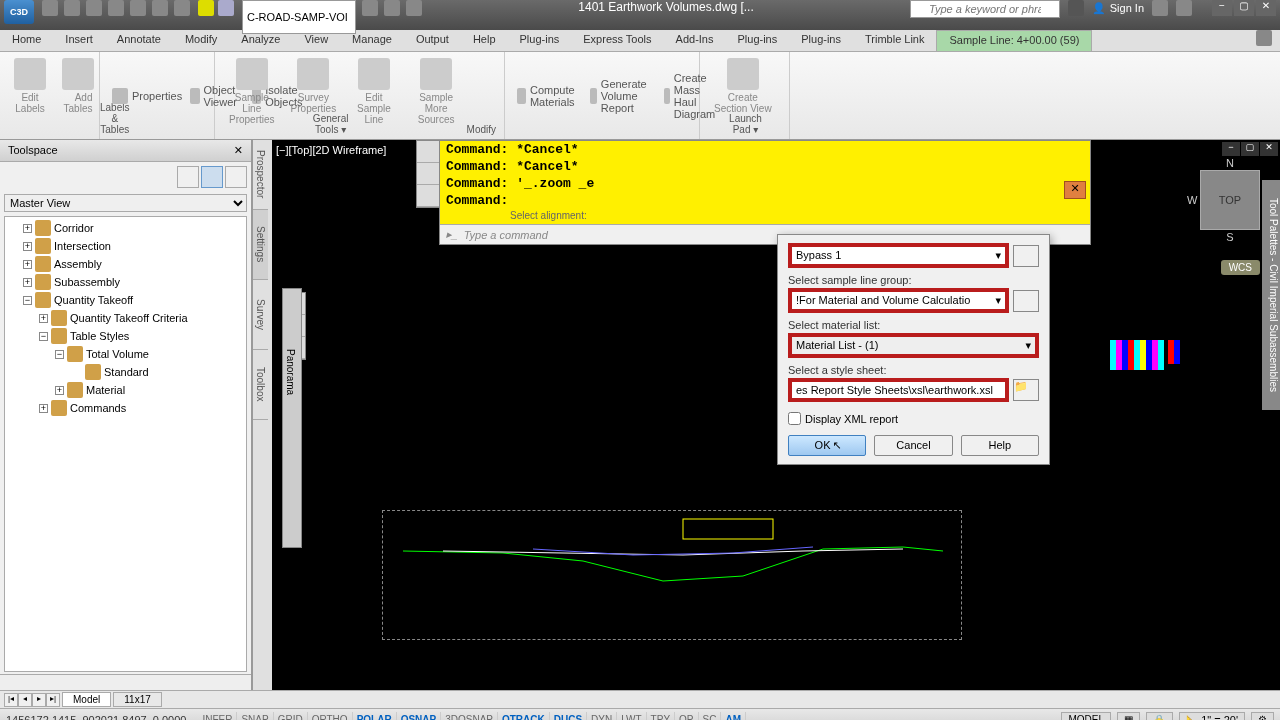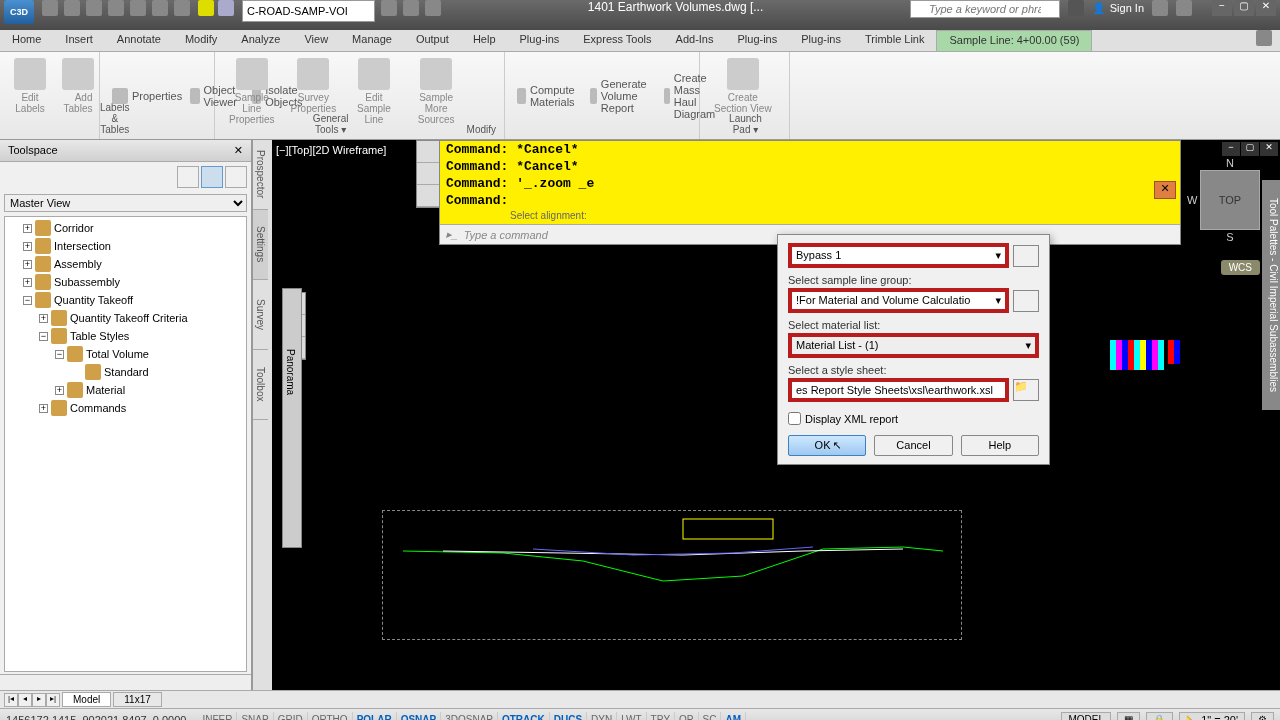--- a/index.html
+++ b/index.html
@@ -3,21 +3,21 @@
 <meta charset="utf-8">
 <style>
 * { margin: 0; padding: 0; box-sizing: border-box; font-family: "Segoe UI", Tahoma, sans-serif; font-size: 11px; }
 body { width: 1280px; height: 720px; background: #e8e8e8; overflow: hidden; position: relative; }
 
 
 .titlebar { height: 30px; background: linear-gradient(#6a6a6a, #4a4a4a); display: flex; align-items: flex-start; padding: 0 4px; }
 .app-logo { width: 30px; height: 24px; background: linear-gradient(#4a90d0, #2060a0); border-radius: 3px; display: flex; align-items: center; justify-content: center; color: white; font-weight: bold; font-size: 9px; }
 .qat-icons { display: flex; gap: 6px; margin-left: 8px; }
 .qat-icon { width: 16px; height: 16px; background: #888; border-radius: 2px; }
-.title-dropdown { background: white; border: 1px solid #999; padding: 4px 4px; margin-left: 8px; font-size: 11px; width: 133px; }
+.title-dropdown { background: white; border: 1px solid #999; padding: 10px 4px; margin-left: 8px; font-size: 11px; width: 114px; }
 .title-center { flex: 1; text-align: center; color: white; font-size: 12px; }
 .title-search { background: white; border: 1px solid #999; padding: 2px 18px; width: 150px; color: #888; font-style: italic; }
 .title-right { display: flex; align-items: center; gap: 8px; margin-left: 8px; }
 .signin { color: white; font-size: 11px; display: flex; align-items: center; gap: 4px; }
 .win-controls { display: flex; gap: 2px; margin-left: 12px; }
 .win-btn { width: 20px; height: 16px; background: #666; color: white; text-align: center; font-size: 10px; }
 
 
 .ribbon-tabs { height: 22px; background: #e0e0e0; display: flex; border-bottom: 1px solid #aaa; }
 .ribbon-tab { padding: 3px 12px; color: #333; cursor: pointer; }
@@ -56,21 +56,21 @@
 
 .drawing { flex: 1; background: black; position: relative; }
 .drawing-title { position: absolute; top: 4px; left: 4px; color: white; font-size: 11px; }
 .viewcube { position: absolute; top: 30px; right: 20px; width: 60px; height: 60px; background: #888; border: 1px solid #aaa; display: flex; align-items: center; justify-content: center; color: #333; font-size: 9px; }
 .wcs-badge { position: absolute; top: 120px; right: 20px; background: #8a8a6a; color: white; padding: 2px 8px; font-size: 10px; border-radius: 3px; }
 .palette-tab { position: absolute; right: 0; top: 40px; width: 18px; height: 230px; background: #888; color: white; writing-mode: vertical-rl; text-align: center; font-size: 10px; padding: 4px 1px; }
 .mini-win-controls { position: absolute; top: 2px; right: 2px; display: flex; gap: 1px; }
 .mini-win-btn { width: 18px; height: 14px; background: #333; color: white; text-align: center; font-size: 9px; }
 
 
-.cmdwin { position: absolute; top: 0; left: 167px; width: 742px; background: #fff000; border: 1px solid #888; z-index: 5; }
+.cmdwin { position: absolute; top: 0; left: 167px; width: 652px; background: #fff000; border: 1px solid #888; z-index: 5; }
 .cmdline { padding: 1px 6px; font-family: "Courier New", monospace; font-weight: bold; font-size: 13px; }
 .cmd-close { position: absolute; top: 40px; right: 4px; width: 22px; height: 18px; background: #e08040; border: 1px solid #a05020; text-align: center; }
 .cmd-input { background: #f0f0f0; padding: 3px 6px; font-style: italic; color: #888; border-top: 1px solid #aaa; display: flex; align-items: center; gap: 6px; margin-top: 2px; }
 
 
 .float-tb { position: absolute; width: 24px; background: #ddd; border: 1px solid #888; z-index: 3; }
 .float-tb-btn { width: 22px; height: 22px; border-bottom: 1px solid #aaa; }
 .float-tb.a { top: 0; left: 144px; }
 .float-tb.b { top: 152px; left: 10px; }
 

